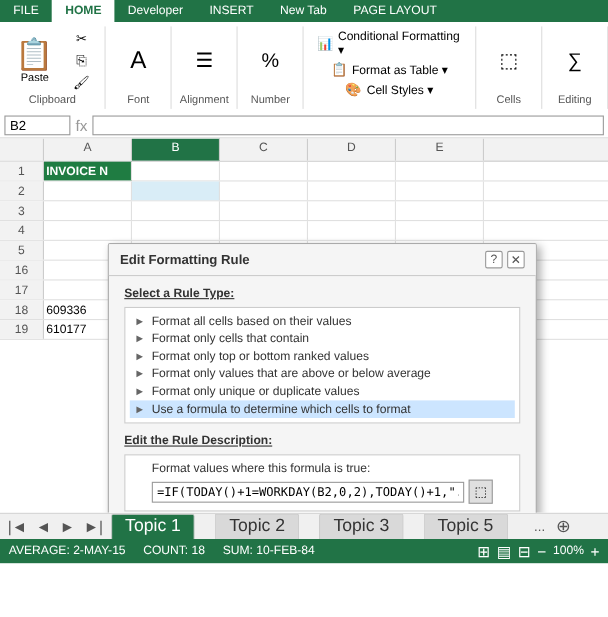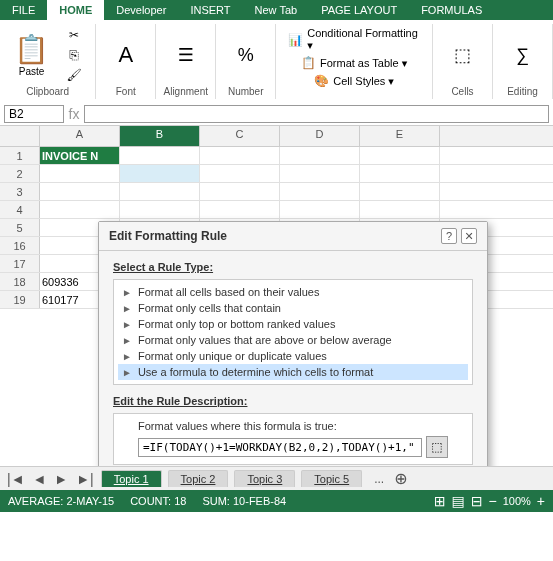--- a/index.html
+++ b/index.html
@@ -35,21 +35,21 @@
     .col-header.selected { background: #217346; color: #fff; }
     .sheet-rows { display: flex; flex-direction: column; }
     .sheet-row { display: flex; border-bottom: 1px solid #e0e0e0; height: 18px; }
     .row-num { width: 40px; min-width: 40px; text-align: center; border-right: 1px solid #ccc; font-size: 11px; color: #555; background: #f2f2f2; line-height: 18px; }
     .cell { width: 80px; min-width: 80px; border-right: 1px solid #e0e0e0; font-size: 11px; padding: 0 2px; overflow: hidden; white-space: nowrap; line-height: 18px; }
     .cell.selected { background: #d9edf7; }
     .cell.header-cell { font-weight: bold; background: #1f7c42; color: #fff; }
 
     
     .sheet-tabs-bar { display: flex; align-items: center; background: #f0f0f0; border-top: 1px solid #ccc; height: 24px; padding: 0 4px; }
-    .sheet-tab { padding: 2px 12px; border: 1px solid #ccc; border-bottom: none; background: #217346; color: #fff; font-size: 11px; cursor: pointer; margin-right: 6px; border-radius: 2px 2px 0 0; text-decoration: underline; }
+    .sheet-tab { padding: 2px 12px; border: 1px solid #ccc; border-bottom: none; background: #217346; color: #fff; font-size: 16px; cursor: pointer; margin-right: 18px; border-radius: 2px 2px 0 0; }
     .sheet-tab.inactive { background: #d9d9d9; color: #333; }
     .sheet-tab-more { font-size: 12px; color: #555; padding: 2px 6px; cursor: pointer; }
     .sheet-tab-nav { display: flex; align-items: center; gap: 2px; margin-right: 4px; }
     .tab-nav-btn { font-size: 14px; cursor: pointer; color: #555; padding: 0 3px; }
     .sheet-add-btn { font-size: 16px; color: #555; cursor: pointer; padding: 0 4px; }
 
     
     .status-bar { display: flex; align-items: center; background: #217346; color: #fff; font-size: 11px; padding: 2px 8px; justify-content: space-between; height: 22px; gap: 48px; }
     .status-bar-left { display: flex; gap: 16px; }
     .status-bar-right { display: flex; align-items: center; gap: 6px; }
@@ -77,21 +77,20 @@
 </head>
 <body>
 
 <div class="ribbon-tabs">
   <div class="ribbon-tab">FILE</div>
   <div class="ribbon-tab active">HOME</div>
   <div class="ribbon-tab">Developer</div>
   <div class="ribbon-tab">INSERT</div>
   <div class="ribbon-tab">New Tab</div>
   <div class="ribbon-tab">PAGE LAYOUT</div>
-  <div class="ribbon-tab">FORMULAS</div>
 </div>
 
 <div class="ribbon-body">
 
   <div class="ribbon-group">
     <div class="ribbon-group-items">
       <div class="ribbon-large-btn">
         <div class="btn-icon">📋</div>
         <div class="btn-label">Paste</div>
       </div>

